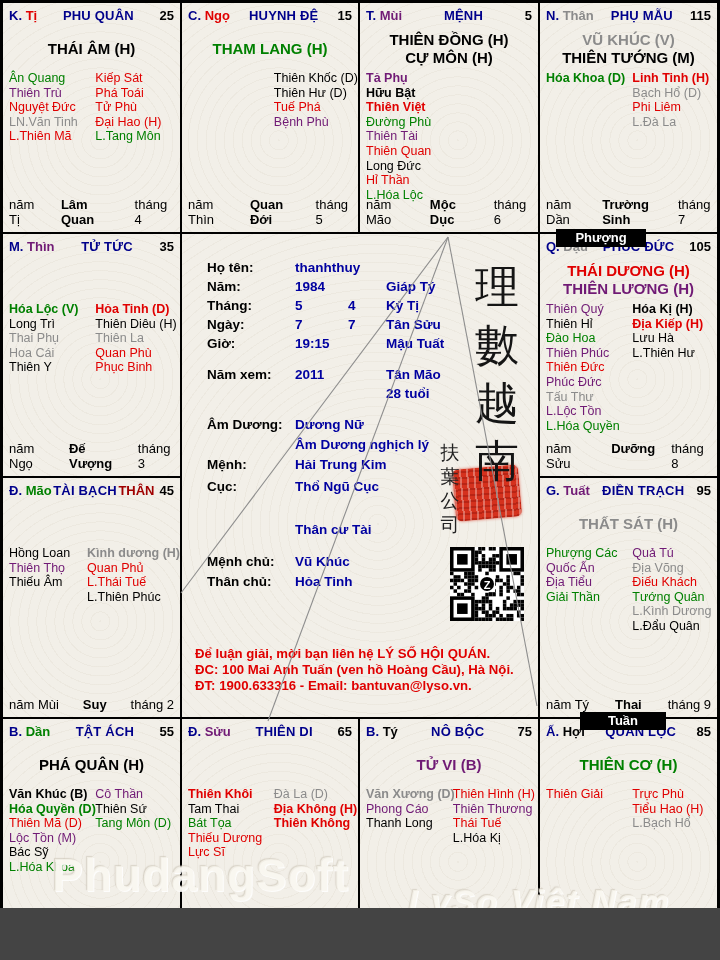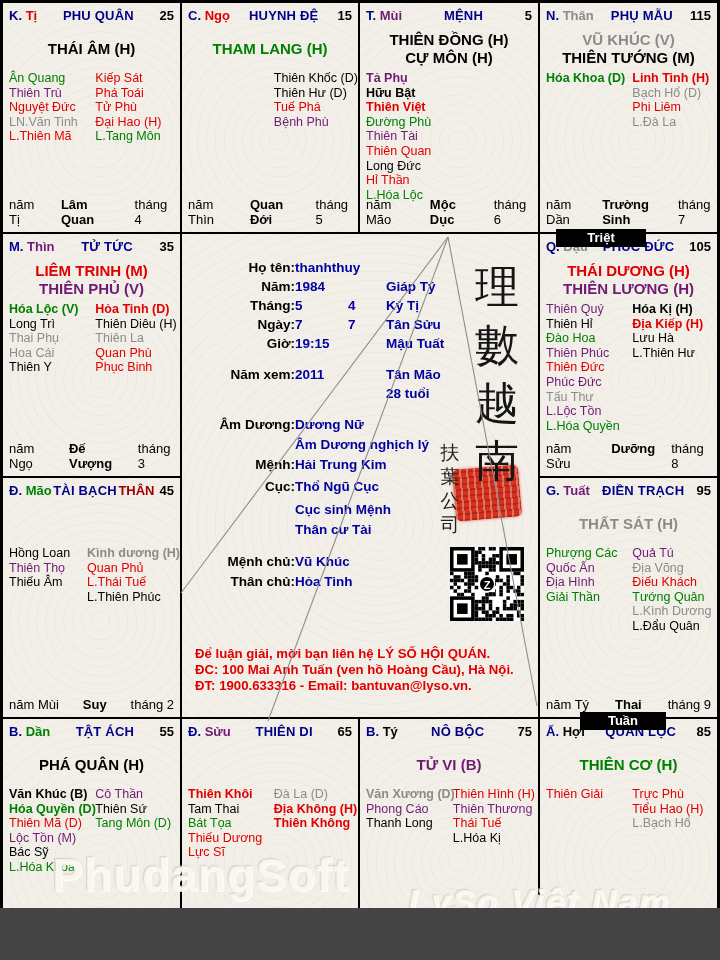--- a/index.html
+++ b/index.html
@@ -23,21 +23,21 @@
   .scol-r{flex:1;}
   .cstars .star{font-size:12.5px;line-height:14.6px;white-space:nowrap;}
   .cfoot{position:absolute;left:6px;right:6px;bottom:5px;display:flex;justify-content:space-between;font-size:13px;color:#000;gap:16px;}
   
   .c-red{color:#e00000;} .c-green{color:#008000;} .c-orange{color:#701a75;}
   .c-gray{color:#8b8b8b;} .c-black{color:#000;}
   .bold{font-weight:bold;}
   
   .center{grid-column:2 / span 2;grid-row:2 / span 2;position:relative;background:#f2efe8;overflow:hidden;}
   .irow{position:absolute;left:25px;height:19px;display:flex;font-size:13.5px;font-weight:bold;white-space:nowrap;}
-  .ilab{width:88px;color:#000;text-align:right;}
+  .ilab{width:88px;color:#000;}
   .iv1{min-width:53px;color:#0000a0;}
   .iv2{min-width:38px;color:#0000a0;}
   .icc{color:#0000a0;}
   .contact{position:absolute;left:13px;top:412px;color:#e00000;font-weight:bold;font-size:13.2px;line-height:16px;white-space:nowrap;}
   .callig{position:absolute;left:283px;top:24px;width:64px;text-align:center;font-family:"DejaVu Serif",serif;font-size:44px;line-height:58px;color:#151515;z-index:3;}
   .callig-sm{position:absolute;left:255px;top:206px;width:26px;text-align:center;font-family:"DejaVu Serif",serif;font-size:19px;line-height:24px;color:#222;z-index:3;}
   .seal{position:absolute;left:272px;top:233px;width:66px;height:52px;background:#d5311d;border-radius:6px;transform:rotate(-5deg);z-index:2;
     background-image:repeating-linear-gradient(90deg, rgba(255,240,235,.35) 0 2px, transparent 2px 7px),repeating-linear-gradient(0deg, rgba(150,20,10,.45) 0 2px, transparent 2px 6px);
     box-shadow:0 0 3px rgba(213,49,29,.7);}
   .qr{position:absolute;left:268px;top:313px;width:74px;height:74px;z-index:2;}
@@ -171,24 +171,20 @@
         <span>tháng 7</span>
       </div>
     </div>
 
     <div class="cell">
       <div class="chead">
         <span><span class="can">M.</span> <span class="chi c-orange">Thìn</span></span>
         <span class="palace">TỬ TỨC</span>
         <span class="hnum"><span class="num">35</span></span>
       </div>
-      <div class="cmain">
-          <div class="star c-red bold">LIÊM TRINH (M)</div>
-          <div class="star c-orange bold">THIÊN PHỦ (V)</div>
-        </div>
       <div class="cstars">
         <div class="scol-l">
             <div class="star c-green bold">Hóa Lộc (V)</div>
             <div class="star c-black">Long Trì</div>
             <div class="star c-gray">Thai Phụ</div>
             <div class="star c-gray">Hoa Cái</div>
             <div class="star c-black">Thiên Y</div>
           </div>
         <div class="scol-r">
             <div class="star c-red bold">Hỏa Tinh (D)</div>
@@ -262,26 +258,20 @@
         </div>
       <div class="irow" style="top:223px">
           <span class="ilab">Mệnh:</span>
           <span class="iv1">Hải Trung Kim</span>
           <span class="iv2"></span>
           <span class="icc"></span>
         </div>
       <div class="irow" style="top:245px">
           <span class="ilab">Cục:</span>
           <span class="iv1">Thổ Ngũ Cục</span>
-          <span class="iv2"></span>
-          <span class="icc"></span>
-        </div>
-      <div class="irow" style="top:268px">
-          <span class="ilab"></span>
-          <span class="iv1">Cục sinh Mệnh</span>
           <span class="iv2"></span>
           <span class="icc"></span>
         </div>
       <div class="irow" style="top:288px">
           <span class="ilab"></span>
           <span class="iv1">Thân cư Tài</span>
           <span class="iv2"></span>
           <span class="icc"></span>
         </div>
       <div class="irow" style="top:320px">
@@ -555,21 +545,21 @@
         <span class="palace">ĐIỀN TRẠCH</span>
         <span class="hnum"><span class="num">95</span></span>
       </div>
       <div class="cmain">
           <div class="star c-gray bold">THẤT SÁT (H)</div>
         </div>
       <div class="cstars">
         <div class="scol-l">
             <div class="star c-green">Phượng Các</div>
             <div class="star c-orange">Quốc Ấn</div>
-            <div class="star c-orange">Địa Hình</div>
+            <div class="star c-orange">Địa Tiểu</div>
             <div class="star c-green">Giải Thần</div>
           </div>
         <div class="scol-r">
             <div class="star c-orange">Quả Tú</div>
             <div class="star c-gray">Địa Võng</div>
             <div class="star c-red">Điếu Khách</div>
             <div class="star c-green">Tướng Quân</div>
             <div class="star c-gray">L.Kình Dương</div>
             <div class="star c-black">L.Đẩu Quân</div>
           </div>
@@ -699,15 +689,15 @@
 
   <svg class="lines-svg" width="720" height="960" viewBox="0 0 720 960" xmlns="http://www.w3.org/2000/svg">
     <line x1="448" y1="237" x2="181" y2="593" stroke="#8e8e8e" stroke-width="1.1"></line>
     <line x1="448" y1="237" x2="268" y2="721" stroke="#8e8e8e" stroke-width="1.1"></line>
     <line x1="448" y1="237" x2="537" y2="706" stroke="#8e8e8e" stroke-width="1.1"></line>
   </svg>
 
   <div class="wm wm1">PhudangSoft</div>
   <div class="wm wm2">LySo Việt Nam</div>
 
-  <div class="badge badge-triet">Triệt</div>
+  <div class="badge badge-triet">Phượng</div>
   <div class="badge badge-tuan">Tuần</div>
 </div>
 
 </body></html>

